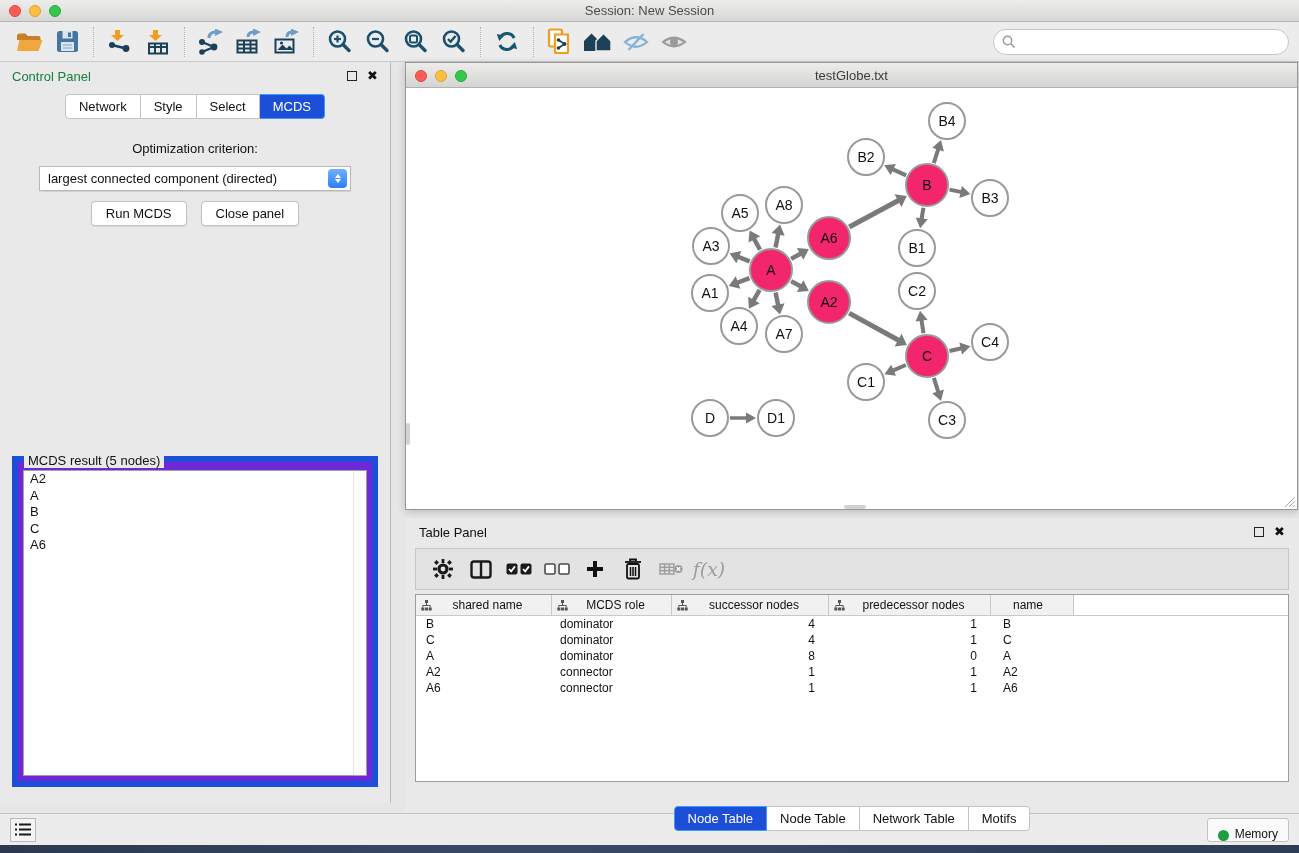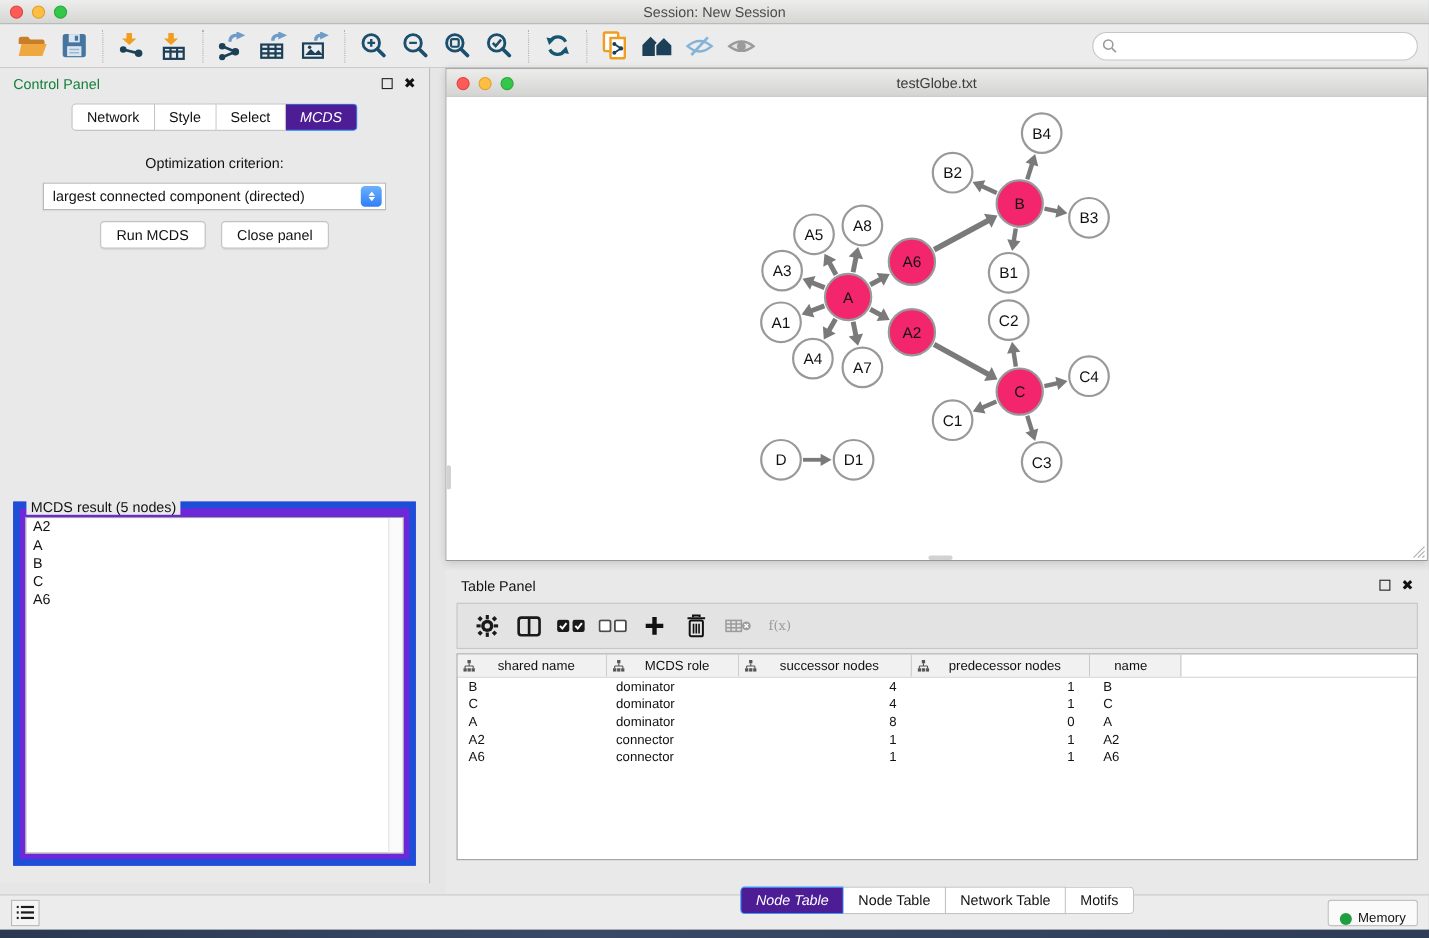--- a/index.html
+++ b/index.html
@@ -32,21 +32,21 @@
   .cp-header { height:28px; display:flex; align-items:center; padding:0 12px; }
   .cp-title { font-size:13px; color:#15803d; }
   .win-ctrls { margin-left:auto; display:flex; gap:10px; align-items:center; }
   .float-box { width:10px; height:10px; border:1.5px solid #222; cursor:pointer; }
   .close-x { font-size:13px; font-weight:bold; color:#111; cursor:pointer; line-height:10px; }
   .cp-tabs { display:flex; justify-content:center; margin-top:4px; }
   .seg { display:inline-flex; }
   .seg .seg-btn { background:#fff; border:1px solid #c3c3c3; border-left-width:0; padding:4px 13px; font-size:13px; color:#111; cursor:pointer; font-family:inherit; }
   .seg .seg-btn:first-child { border-left-width:1px; border-radius:4px 0 0 4px; }
   .seg .seg-btn:last-child { border-radius:0 4px 4px 0; }
-  .seg .seg-btn.active { background:#4c1d95; border-color:#3b99fc; color:#fff;font-style:italic; }
+  .seg .seg-btn.active { background:#1d4ed8; border-color:#3b99fc; color:#fff; }
   .cp-body { padding-top:22px; display:flex; flex-direction:column; align-items:center; }
   .opt-label { font-size:13px; color:#111; margin-bottom:10px; }
   .mac-select { width:312px; height:25px; background:#fff; border:1px solid #b9b9b9; border-radius:0; display:flex; align-items:center; cursor:pointer; box-shadow:0 0.5px 1px rgba(0,0,0,.1); }
   .mac-select .sel-text { flex:1; font-size:13px; color:#111; padding:0 8px; white-space:nowrap; overflow:hidden; }
   .stepper { width:19px; height:19px; margin-right:3px; border-radius:4px; background:linear-gradient(#6db1fc,#2e7ef7); display:flex; flex-direction:column; align-items:center; justify-content:center; gap:1px; }
   .stepper .chev { width:0; height:0; border-left:3.5px solid transparent; border-right:3.5px solid transparent; }
   .stepper .chev.up { border-bottom:4px solid #fff; }
   .stepper .chev.down { border-top:4px solid #fff; }
   .cp-buttons { display:flex; gap:14px; margin-top:10px; }
   .mac-btn { background:#fff; border:1px solid #c2c2c2; border-radius:4px; padding:4px 14px; font-size:13px; color:#111; cursor:pointer; box-shadow:0 0.5px 1px rgba(0,0,0,.08); font-family:inherit; }
@@ -65,21 +65,21 @@
   .v-thumb { position:absolute; left:0; top:335px; width:4px; height:22px; background:#d2d2d2; border-radius:2px; }
   .h-thumb { position:absolute; left:438px; bottom:0; width:22px; height:4px; background:#d2d2d2; border-radius:2px; }
   .resize-grip { position:absolute; right:1px; bottom:1px; width:14px; height:14px; }
 
   
   .table-panel { position:absolute; left:405px; top:456px; width:894px; height:294px; background:#e9e9e9; }
   .tp-header { height:28px; display:flex; align-items:center; padding:0 14px; }
   .tp-title { font-size:13px; color:#111; }
   .tp-toolbar { height:42px; margin:2px 10px 0 10px; background:#e3e3e3; border:1px solid #c6c6c6; display:flex; align-items:center; padding:0 10px; gap:4px; }
   .tp-tool { width:34px; height:32px; display:flex; align-items:center; justify-content:center; cursor:pointer; }
-  .fx-label { font-family:"DejaVu Serif","Liberation Serif",serif; font-size:12px; color:#9c9c9c; }
+  .fx-label { font-family:"DejaVu Serif","Liberation Serif",serif; font-style:italic; font-size:19px; color:#9c9c9c; }
   .tp-tablewrap { margin:4px 10px 0 10px; height:188px; background:#fff; border:1px solid #9d9d9d; overflow:hidden; }
   .tbl-header { display:flex; height:21px; border-bottom:1px solid #c9c9c9; }
   .tbl-hcell { background:#f1f1f1; border-right:1px solid #c9c9c9; display:flex; align-items:center; font-size:12px; color:#111; position:relative; }
   .tbl-hcell .hicon { margin-left:5px; }
   .tbl-hcell .hlabel { flex:1; text-align:center; padding-right:8px; }
   .tbl-hfill { flex:1; background:#fff; }
   .tbl-row { display:flex; height:16px; align-items:center; }
   .tbl-cell { font-size:12px; color:#111; white-space:nowrap; overflow:hidden; }
   .tp-tabs { display:flex; justify-content:center; margin-top:24px; }
 

